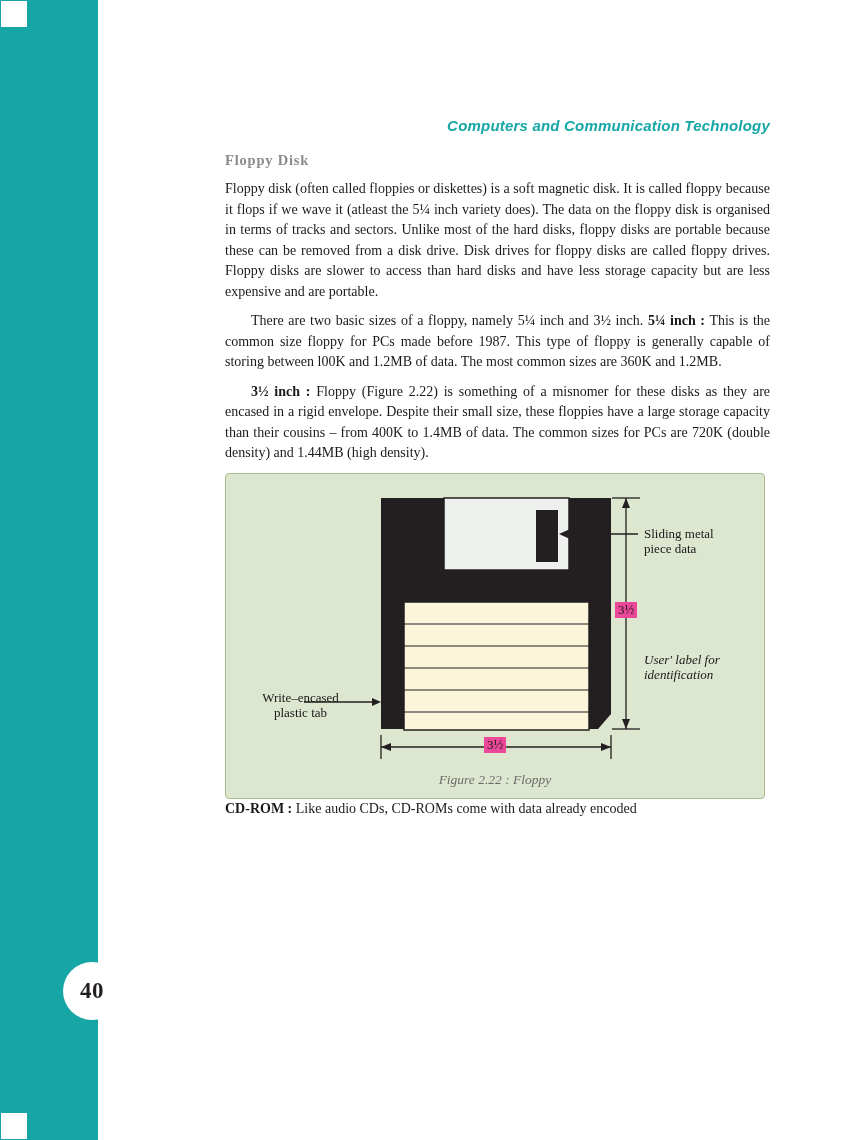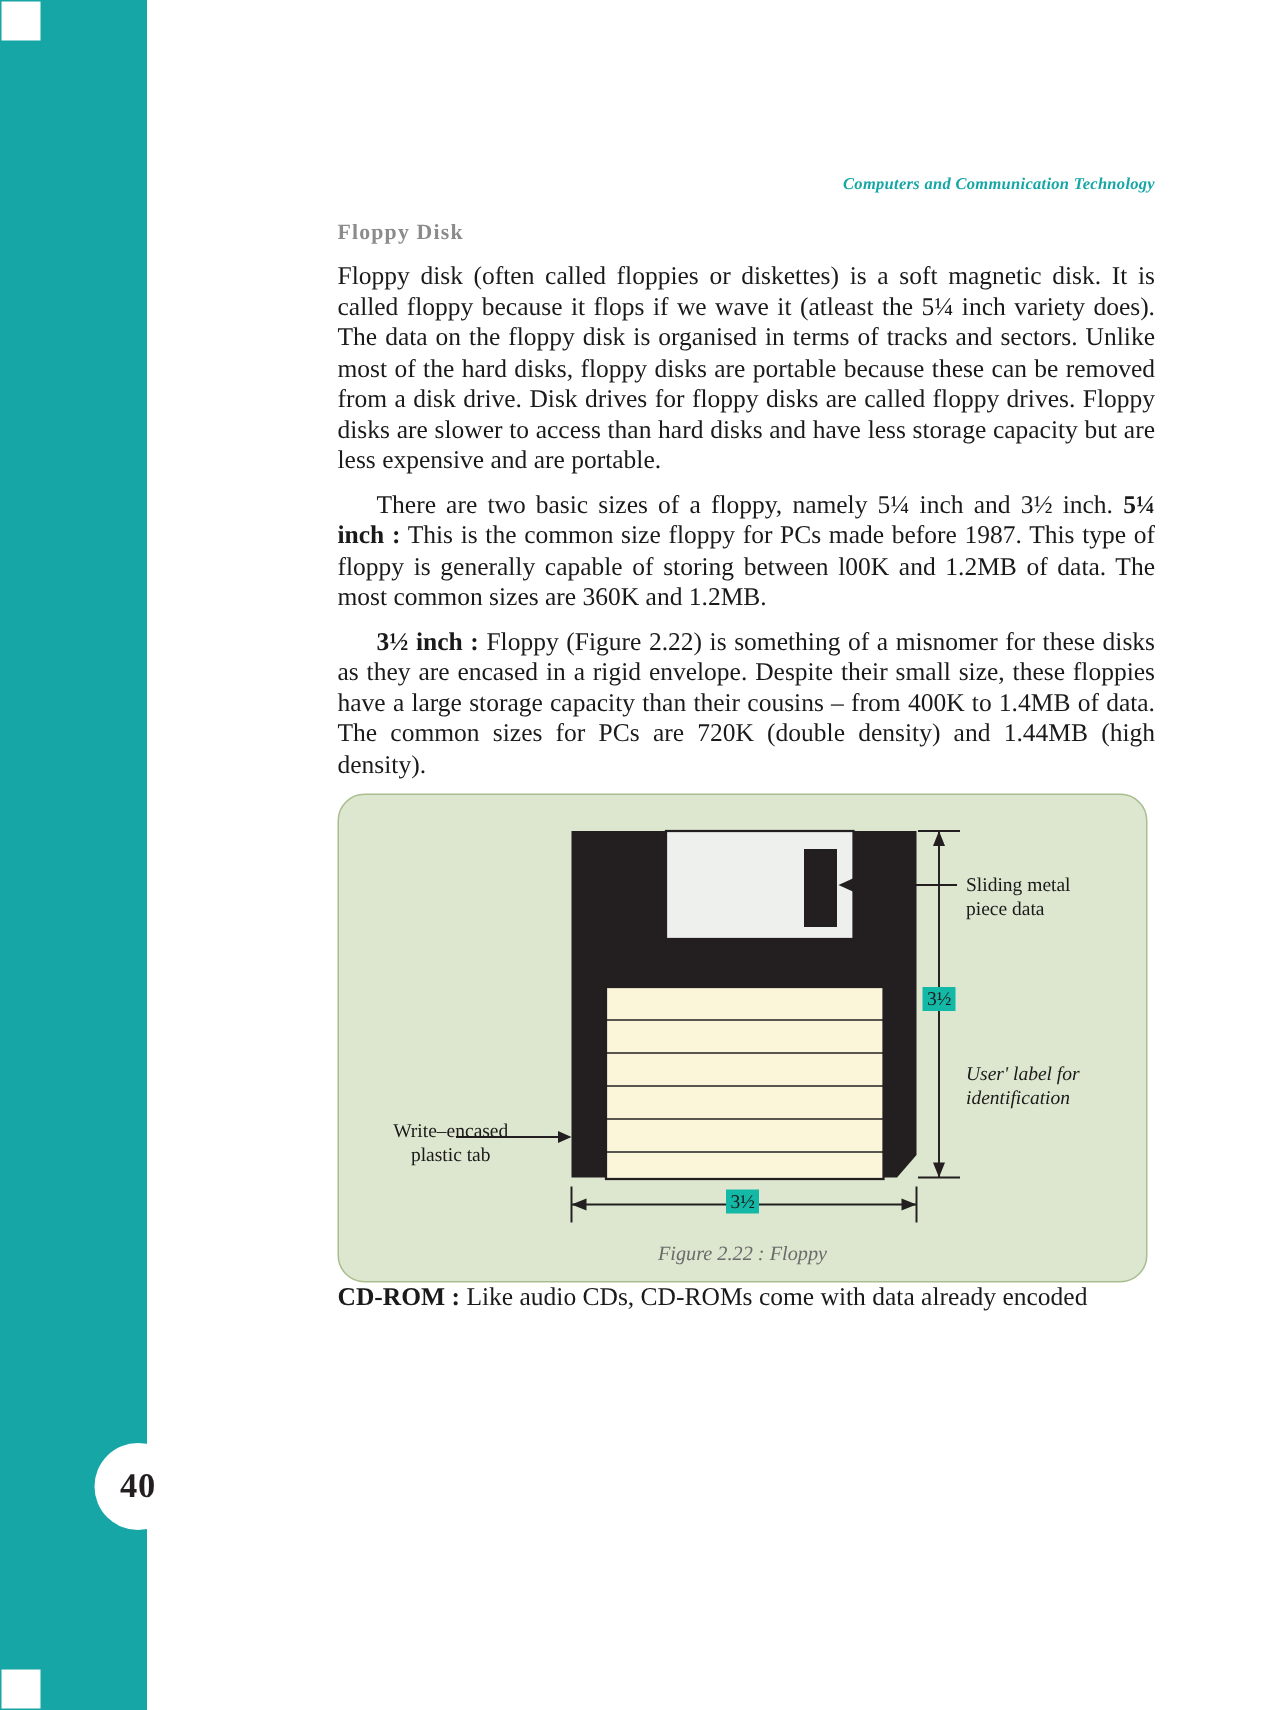--- a/index.html
+++ b/index.html
@@ -58,57 +58,57 @@
   .content {
     position: absolute;
     left: 225px;
     top: 0;
     width: 545px;
   }
 
   .running-head {
     text-align: right;
     color: #16a6a6;
-    font-family: Liberation Serif, serif;
+    font-family: Liberation Sans, sans-serif;
     font-style: italic;
     font-weight: bold;
-    font-size: 11px;
+    font-size: 15px;
     margin-top: 117px;
     letter-spacing: 0.2px;
   }
 
   h2.section-heading {
     font-family: Liberation Serif, serif;
     font-size: 14.5px;
     font-weight: bold;
     color: #8b8b8b;
     letter-spacing: 0.8px;
     margin: 18px 0 10px 0;
   }
 
   p.body-text {
     font-family: "Liberation Serif", serif;
-    font-size: 17px;
+    font-size: 14px;
     line-height: 20.5px;
     color: #1a1a1a;
     text-align: justify;
     text-justify: inter-word;
     margin: 0 0 9px 0;
   }
   p.indent { text-indent: 26px; }
   .bold { font-weight: bold; }
 
   
   .figure-box {
     margin-top: 4px;
     width: 540px;
     height: 326px;
     background: #dde6cf;
     border: 1px solid #a9bd8e;
-    border-radius: 18px;
+    border-radius: 4px;
     position: relative;
     box-sizing: border-box;
   }
 
   .figure-caption {
     position: absolute;
     bottom: 10px;
     left: 0;
     width: 100%;
     text-align: center;
@@ -128,21 +128,21 @@
     line-height: 15.5px;
     text-align: center;
   }
   .fig-label.right { text-align: left; }
 
   .dim-text {
     position: absolute;
     font-family: "Liberation Serif", serif;
     font-size: 13px;
     color: #1a1a1a;
-    background: #14b8a6;
+    background: #ec4899;
     padding: 0 3px;
   }
 </style>
 </head>
 <body>
 
 <div class="left-band"></div>
 <div class="corner-box top"></div>
 <div class="corner-box bottom"></div>
 <div class="page-number-badge">40</div>

